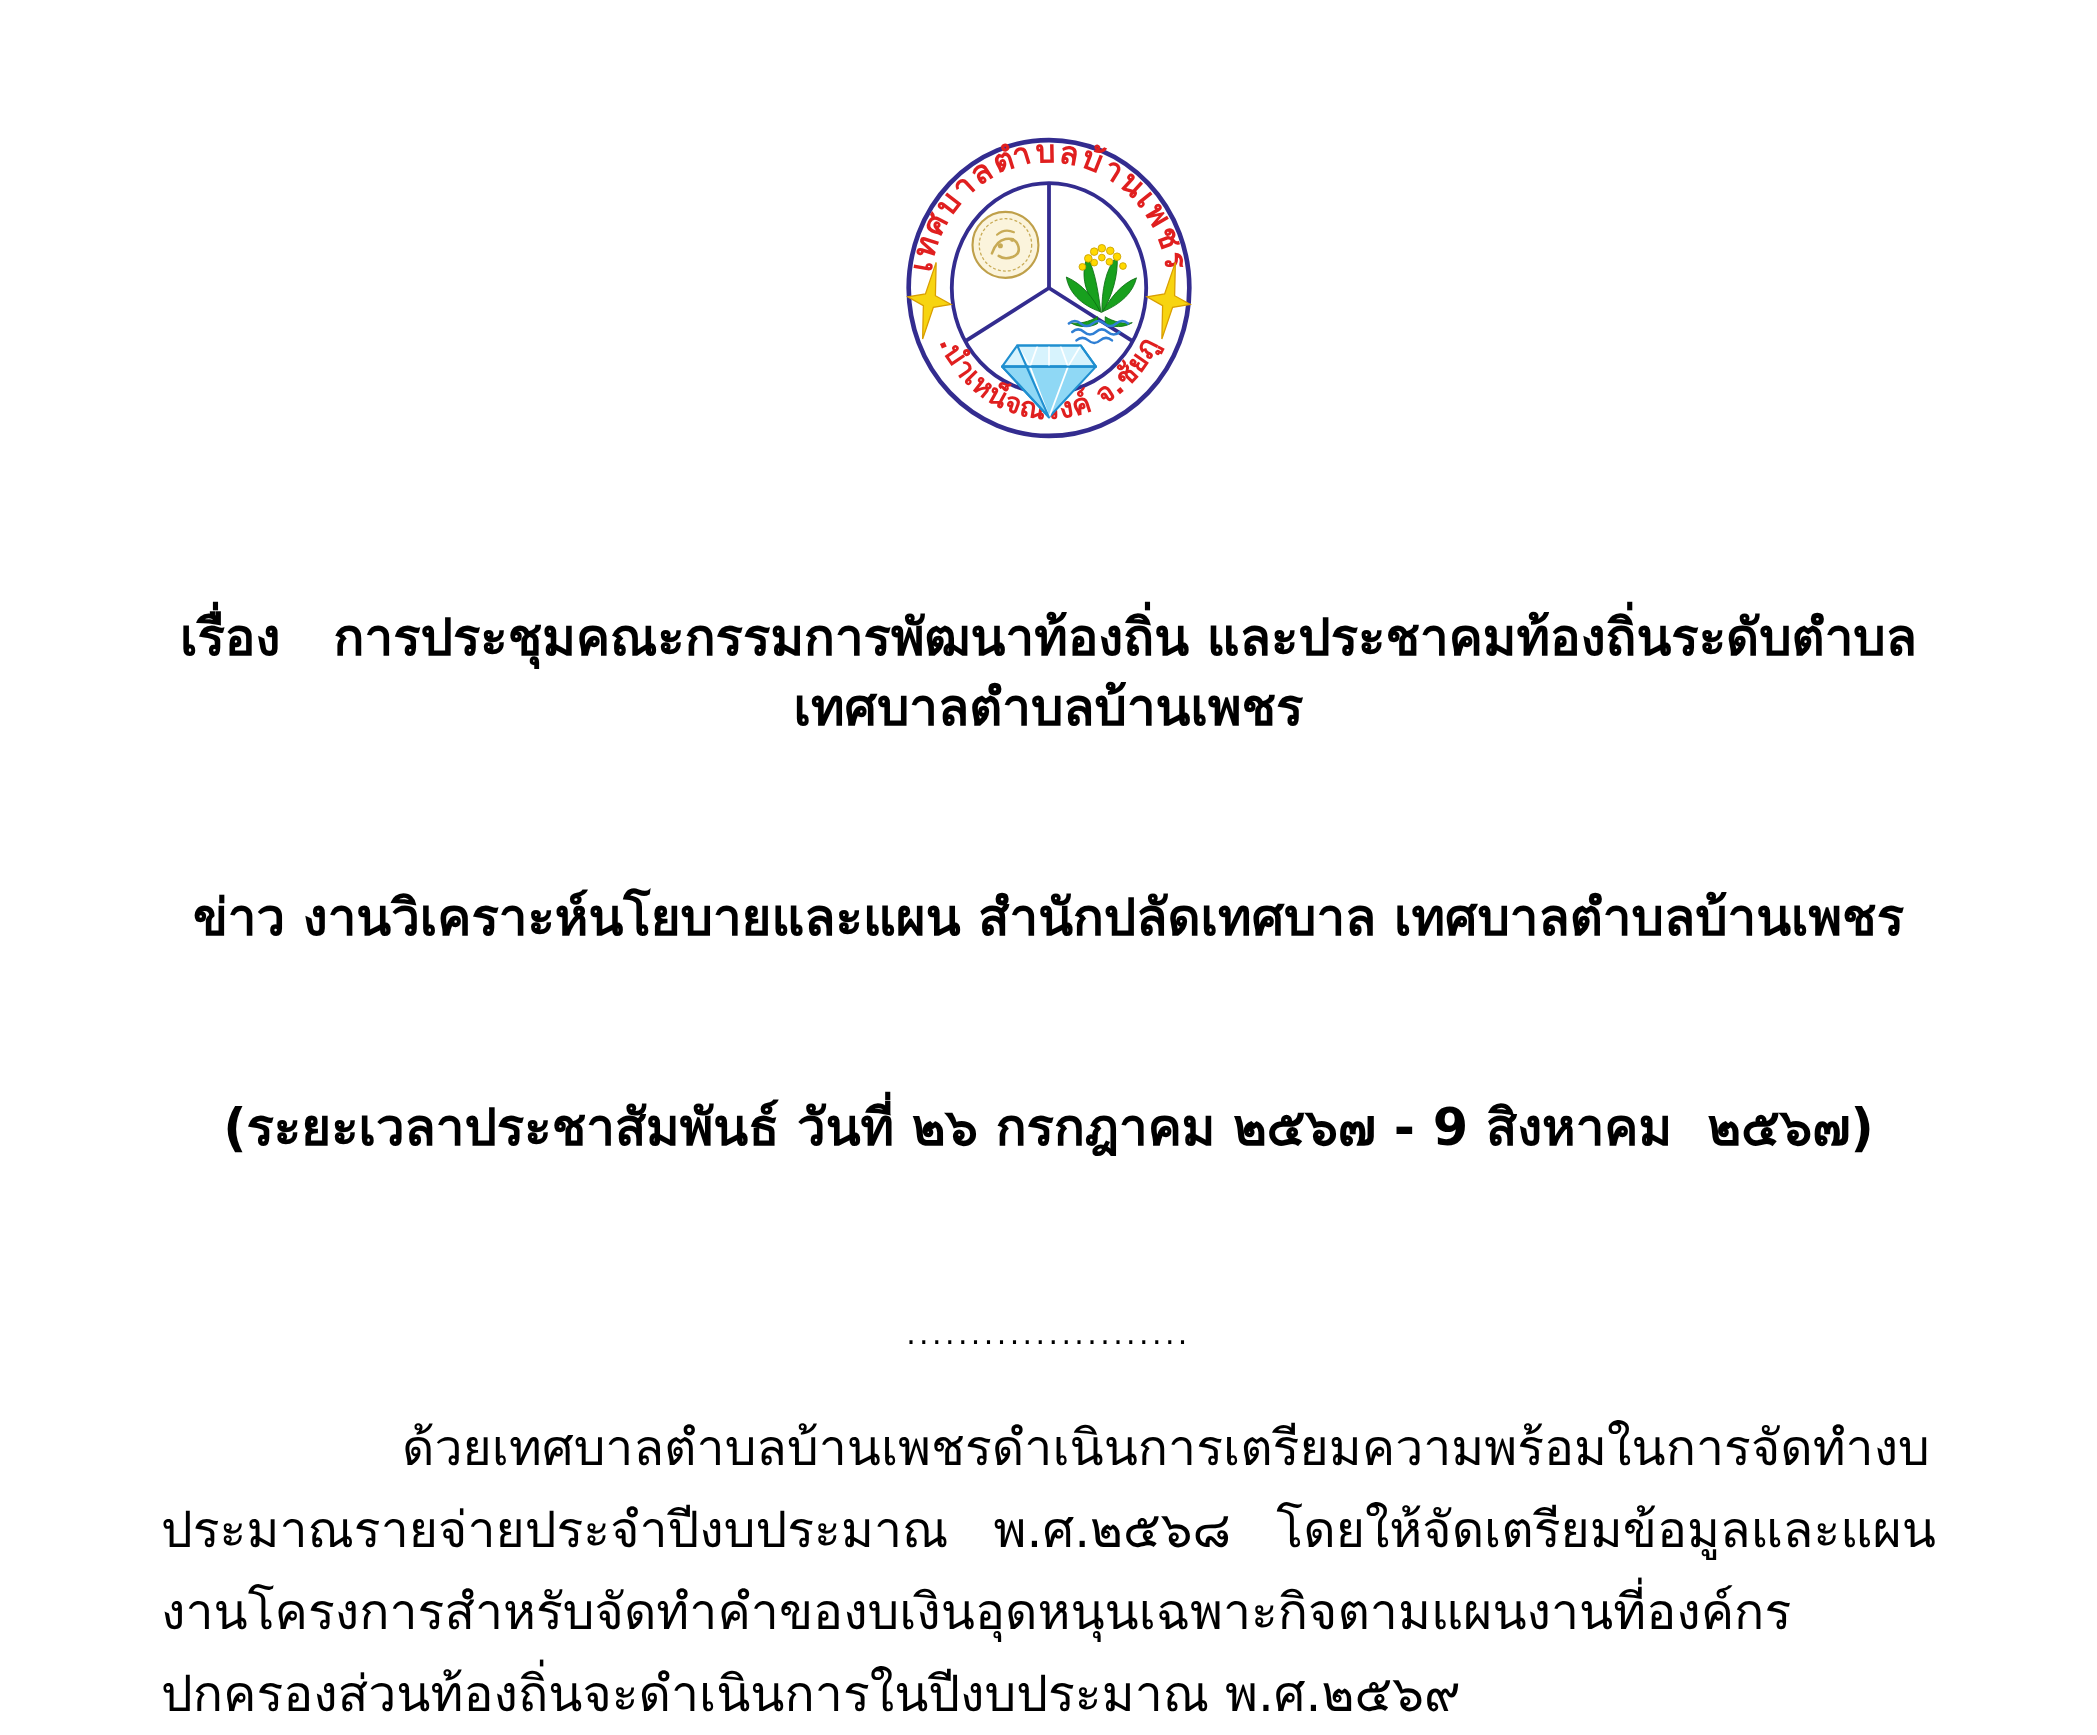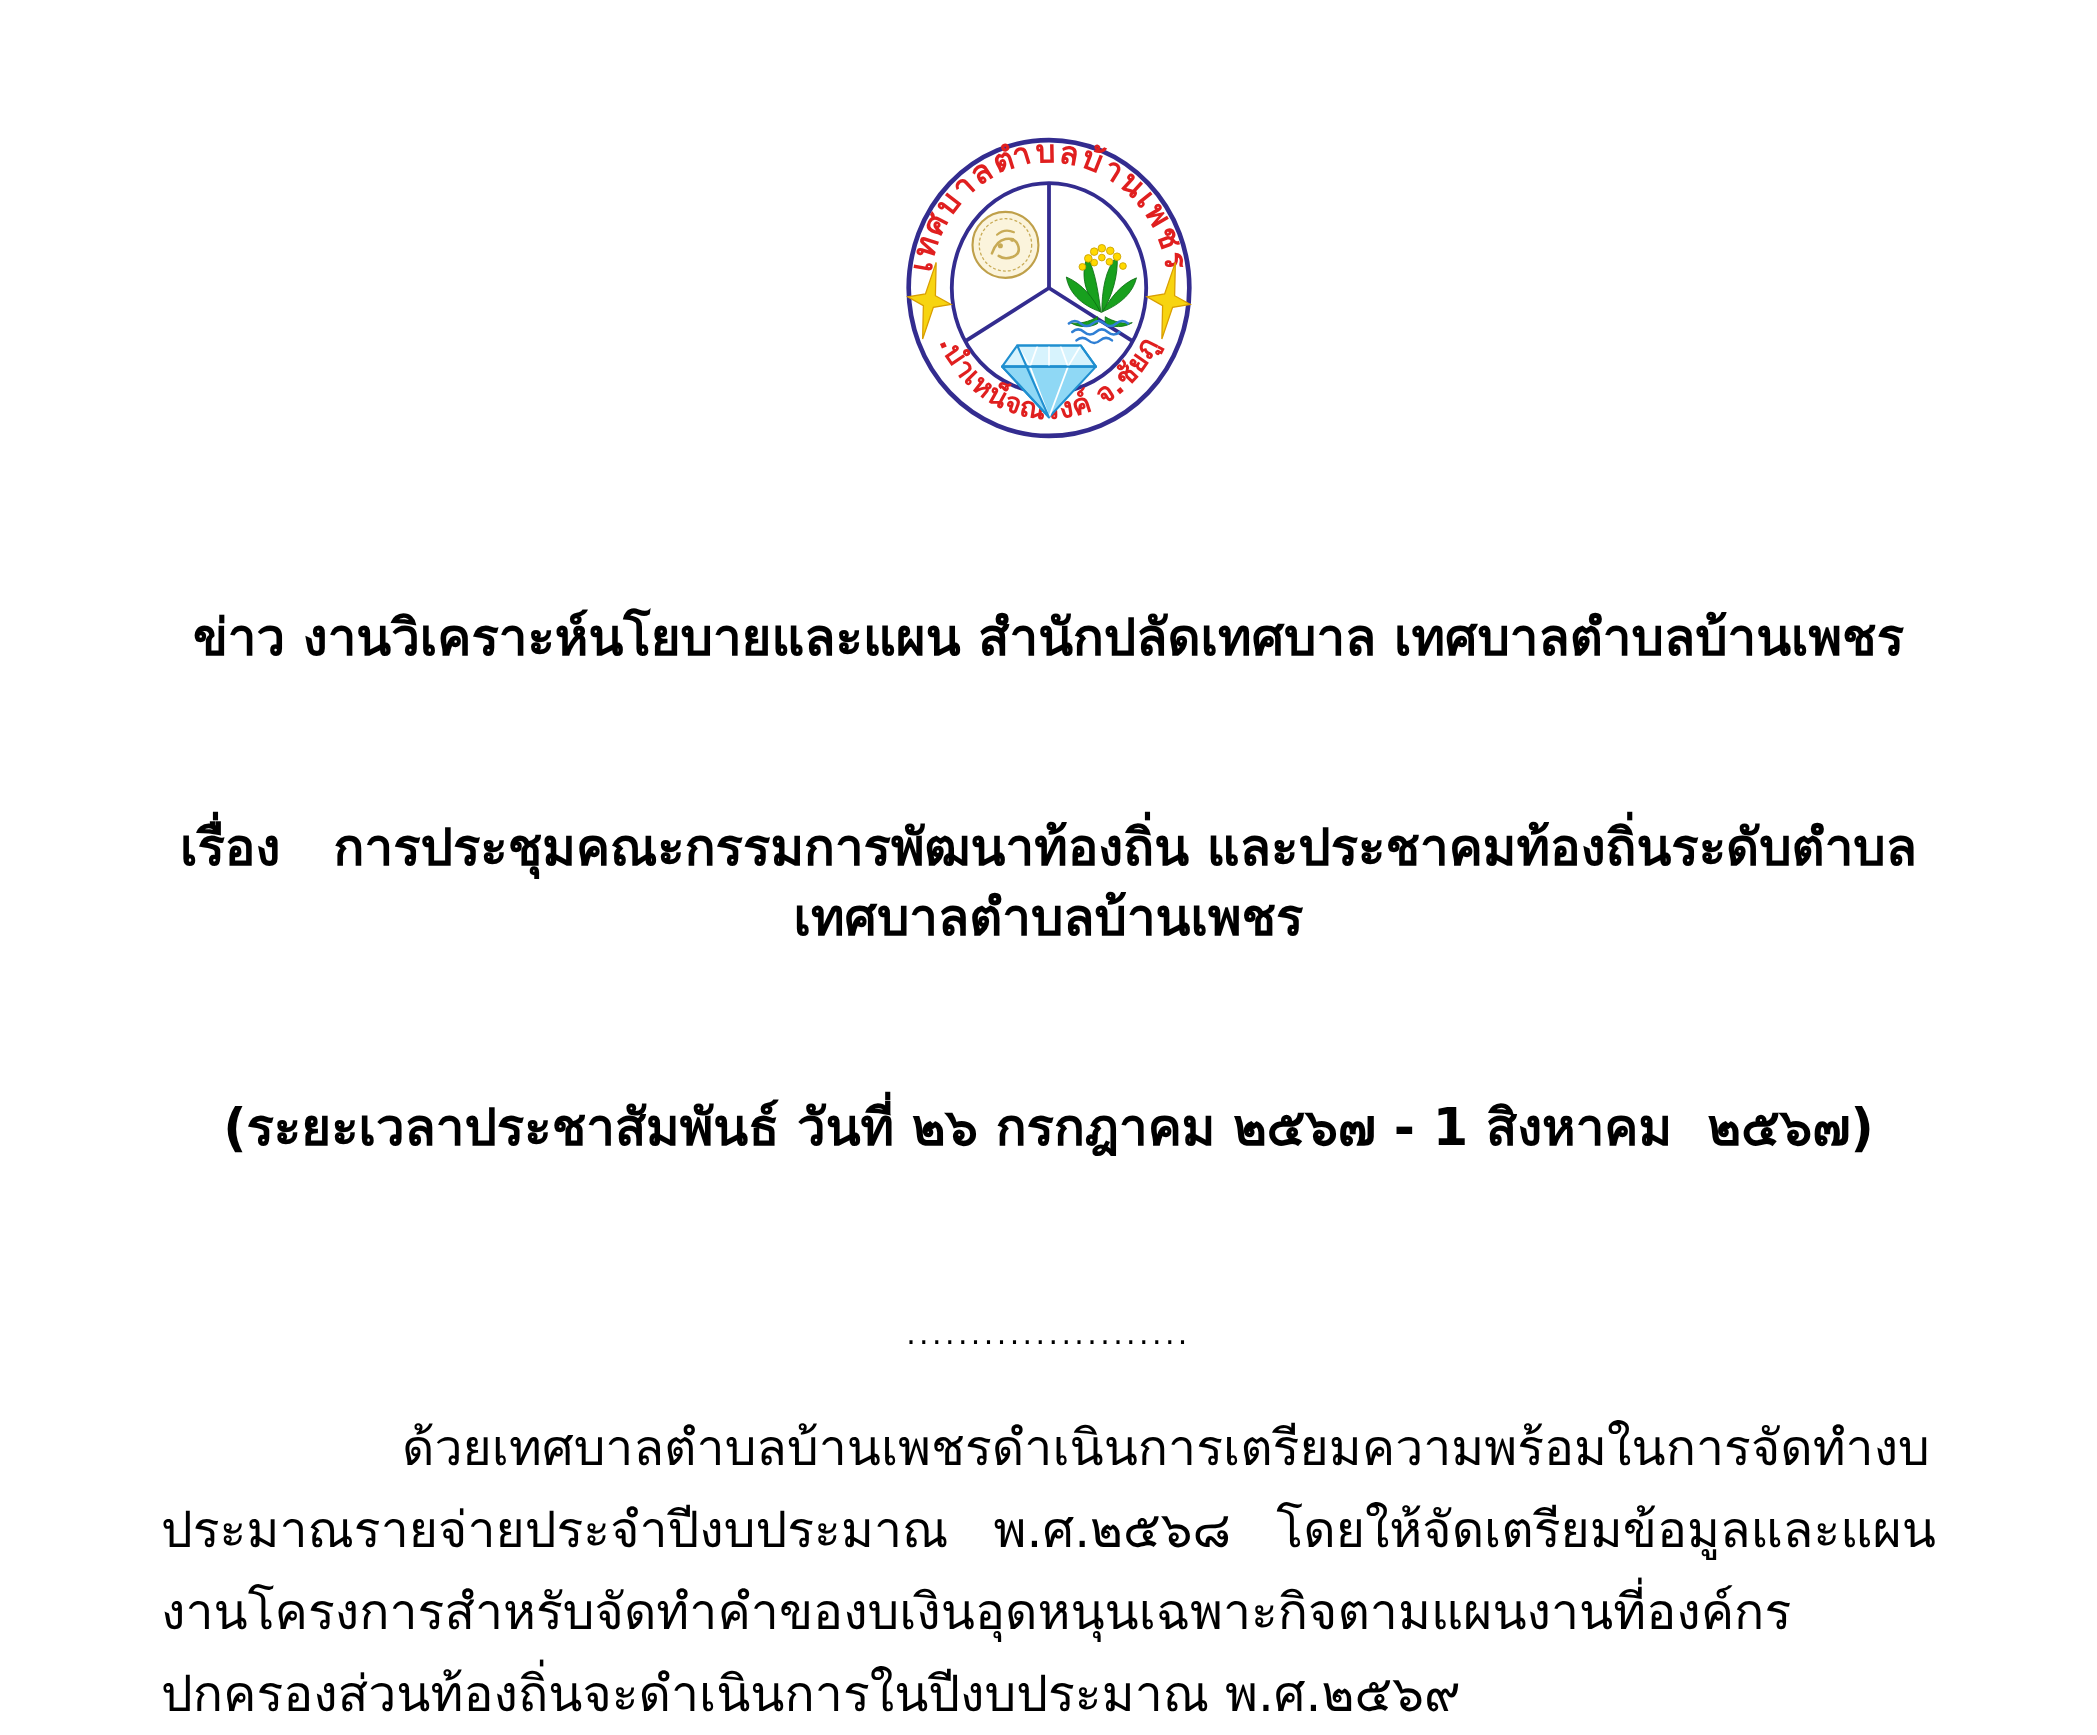--- a/index.html
+++ b/index.html
@@ -138,23 +138,23 @@
           <line x1="318" y1="498" x2="300" y2="548"></line>
           <line x1="372" y1="498" x2="390" y2="548"></line>
         </g>
         <polygon points="270,498 420,498 456,548 234,548 345,668" fill="none"></polygon>
       </g>
     </svg>
   </div>
 
   <div class="content">
     <div class="headers">
+      <div class="header-line">เรื่อง   การประชุมคณะกรรมการพัฒนาท้องถิ่น และประชาคมท้องถิ่นระดับตำบล เทศบาลตำบลบ้านเพชร</div>
       <div class="header-line">ข่าว งานวิเคราะห์นโยบายและแผน สำนักปลัดเทศบาล เทศบาลตำบลบ้านเพชร</div>
-      <div class="header-line">เรื่อง   การประชุมคณะกรรมการพัฒนาท้องถิ่น และประชาคมท้องถิ่นระดับตำบล เทศบาลตำบลบ้านเพชร</div>
-      <div class="header-line">(ระยะเวลาประชาสัมพันธ์ วันที่ ๒๖ กรกฎาคม ๒๕๖๗ - 1 สิงหาคม  ๒๕๖๗)</div>
+      <div class="header-line">(ระยะเวลาประชาสัมพันธ์ วันที่ ๒๖ กรกฎาคม ๒๕๖๗ - 9 สิงหาคม  ๒๕๖๗)</div>
     </div>
 
     <div class="dots">......................</div>
 
     <div class="body-text">
       <p class="para para-1">ด้วยเทศบาลตำบลบ้านเพชรดำเนินการเตรียมความพร้อมในการจัดทำงบประมาณรายจ่ายประจำปีงบประมาณ พ.ศ.๒๕๖๘ โดยให้จัดเตรียมข้อมูลและแผนงานโครงการสำหรับจัดทำคำของบเงินอุดหนุนเฉพาะกิจตามแผนงานที่องค์กรปกครองส่วนท้องถิ่นจะดำเนินการในปีงบประมาณ พ.ศ.๒๕๖๙</p>
 
     </div>
   </div>
 

